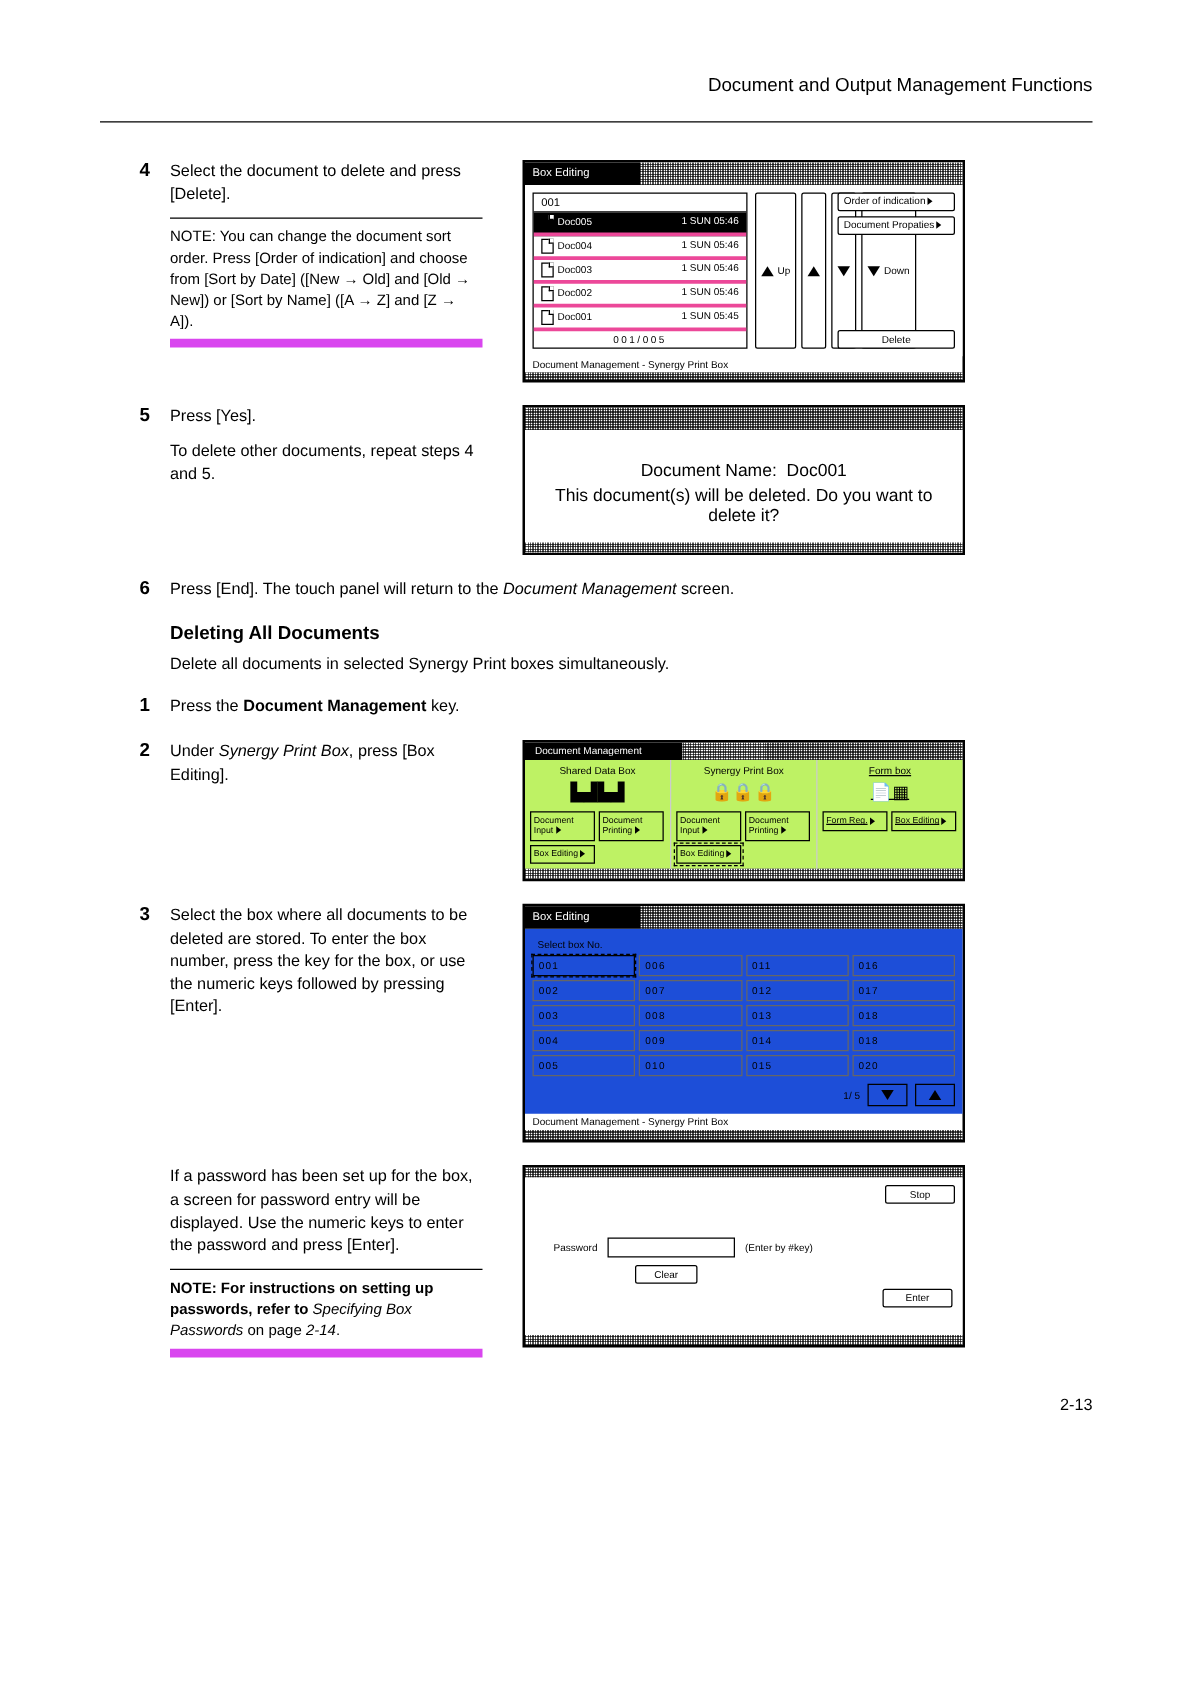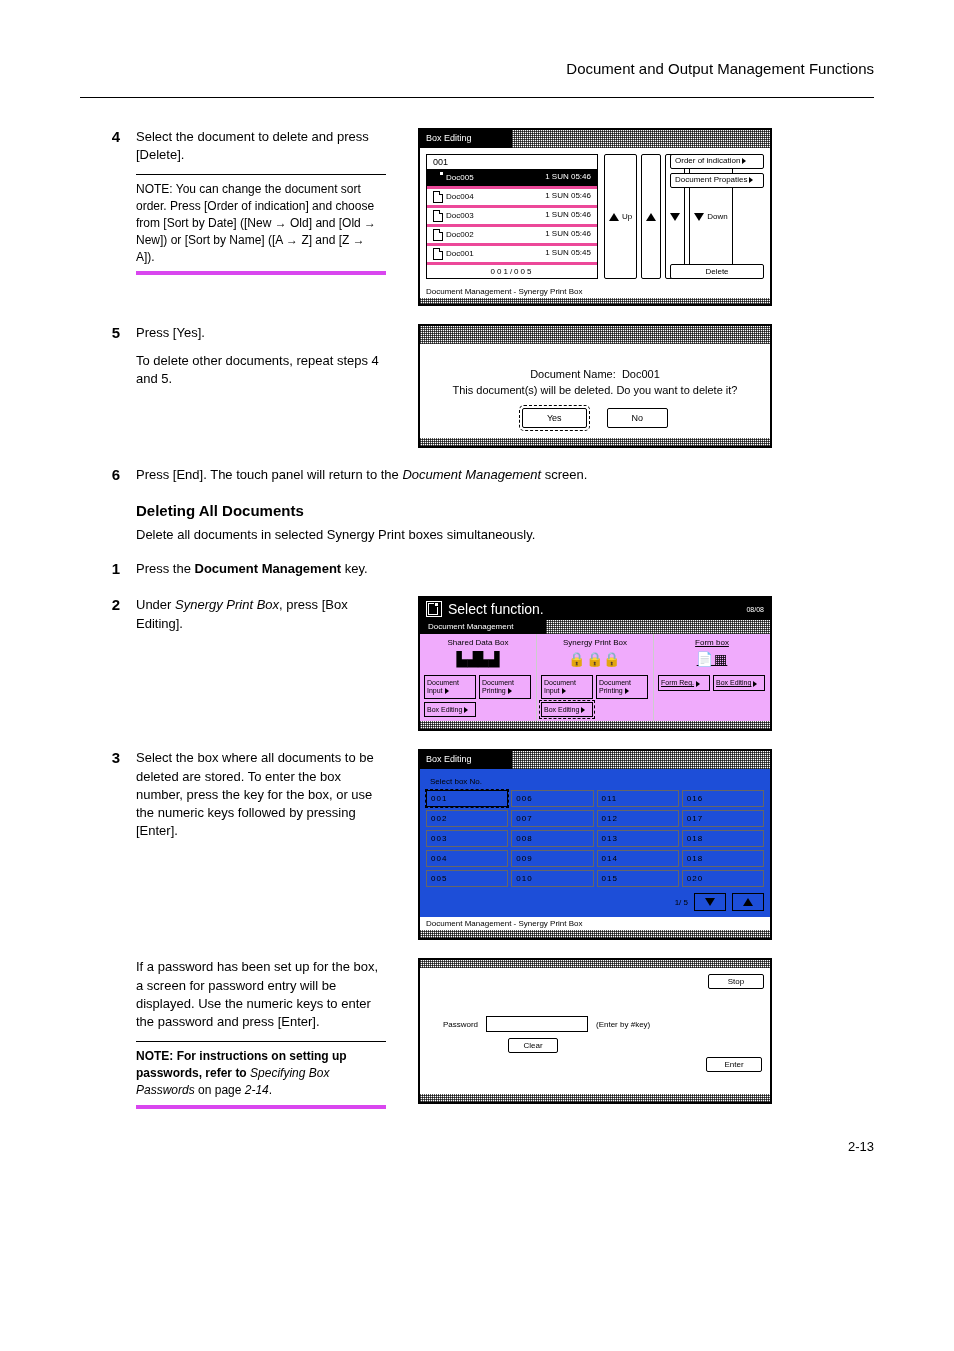--- a/index.html
+++ b/index.html
@@ -45,21 +45,21 @@
     flex: 1;
     font-size: 13px;
     line-height: 1.4;
   }
   .step-figure {
     flex: 1;
     padding-left: 12px;
   }
   .note-block {
     border-top: 1px solid #000;
-    border-bottom: 4px solid #d946ef;
+    border-bottom: 7px solid #d946ef;
     padding: 6px 0;
     margin-top: 10px;
     font-size: 12px;
     line-height: 1.4;
   }
   .subheading {
     font-weight: bold;
     font-size: 15px;
     margin: 18px 0 8px 56px;
   }
@@ -113,34 +113,34 @@
   .p1-list-row { display:flex; justify-content:space-between; padding:2px 6px; border-bottom:3px solid #ec4899; font-size:8px;}
   .p1-list-row.sel { background:#000; color:#fff;}
   .p1-right-col { display:flex; flex-direction:row; gap:4px; width:60px;}
   .p1-right-col2 { display:flex; flex-direction:column; gap:4px; flex:1;}
   .p1-counter { text-align:center; font-size:8px; padding:2px; letter-spacing:2px;}
   .p1-footer { padding:2px 6px; font-size:8px;}
   .p1-footer-hatch { height:6px;}
 
   
   .p2-body { background:#fff; padding:20px 10px 10px 10px; text-align:center;}
-  .p2-line { font-size:11px; margin:4px 0;text-align:center;}
+  .p2-line { font-size:14px; margin:4px 0;text-align:center;}
   .p2-btnrow { display:flex; justify-content:center; gap:20px; margin-top:12px;}
   .p2-btn { border:1px solid #000; padding:4px 24px; font-size:9px; border-radius:2px;}
   .p2-btn-sel { outline:1px dashed #000; outline-offset:2px;}
   .p2-hatchbar { height:18px;}
 
   
   .p3-head { display:flex; align-items:center; background:#000; color:#fff; padding:3px 6px;}
   .p3-headicon { width:14px;height:14px;border:1px solid #fff;margin-right:6px;display:flex;align-items:center;justify-content:center;}
   .p3-headtxt { font-size:14px; }
   .p3-date { margin-left:auto; font-size:7px;}
   .p3-tab { background:#000; color:#fff; padding:2px 8px; font-size:8px; width:110px;}
   .p3-tabrest { flex:1; height:14px;}
-  .p3-cols { display:flex; background:#f0abfc;}
+  .p3-cols { display:flex; background:#bef264;}
   .p3-col { flex:1; padding:4px; border-right:1px solid #ccc;}
   .p3-col:last-child{border-right:none;text-decoration:underline;}
   .p3-col-title { font-size:8px; text-align:center; margin-bottom:4px;}
   .p3-iconrow { text-align:center; height:24px; font-size:14px;}
   .p3-btngrid { display:flex; flex-wrap:wrap; gap:3px;}
   .p3-sbtn { border:1px solid #000; font-size:7px; padding:3px 2px; width:46px; line-height:1.1; position:relative;}
   .p3-sbtn.sel { outline:1px dashed #000; outline-offset:1px;}
 
   
   .p4-body { background:#1d4ed8; padding:6px;}
@@ -242,24 +242,20 @@
     <div class="step-text">
       <div>Press [Yes].</div>
       <div style="margin-top:10px;">To delete other documents, repeat steps 4 and 5.</div>
     </div>
     <div class="step-figure">
       <div class="panel">
         <div class="p2-hatchbar panel-hatch"></div>
         <div class="p2-body">
           <div class="p2-line"><span>Document Name:</span>&nbsp;&nbsp;<span>Doc001</span></div>
           <div class="p2-line">This document(s) will be deleted. Do you want to delete it?</div>
-          <div class="p2-btnrow">
-            <div class="p2-btn p2-btn-sel">Yes</div>
-            <div class="p2-btn">No</div>
-          </div>
         </div>
         <div class="hatchstrip panel-hatch"></div>
       </div>
     </div>
   </div>
 </div>
 
 <div class="step-row">
   <div class="step-num">6</div>
   <div class="step-body">
@@ -282,27 +278,20 @@
 </div>
 
 <div class="step-row">
   <div class="step-num">2</div>
   <div class="step-body">
     <div class="step-text">
       <span>Under </span><em>Synergy Print Box</em><span>, press [Box Editing].</span>
     </div>
     <div class="step-figure">
       <div class="panel">
-        <div class="p3-head">
-          <div class="p3-headicon">
-              <span class="doc-icon" style="border-color:#fff;"></span>
-            </div>
-          <span class="p3-headtxt">Select function.</span>
-          <span class="p3-date">08/08</span>
-        </div>
         <div style="display:flex;">
           <div class="p3-tab">Document Management</div>
           <div class="p3-tabrest panel-hatch"></div>
         </div>
         <div class="p3-cols">
           <div class="p3-col">
             <div class="p3-col-title">Shared Data Box</div>
             <div class="p3-iconrow">▙▟▙▟</div>
             <div class="p3-btngrid">
               <div class="p3-sbtn"><span>Document Input</span><span class="small-triangle-right"></span></div>

